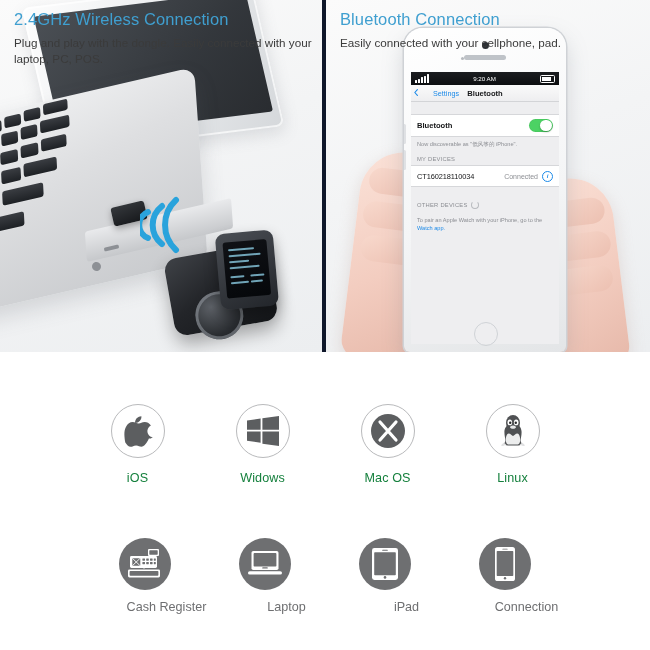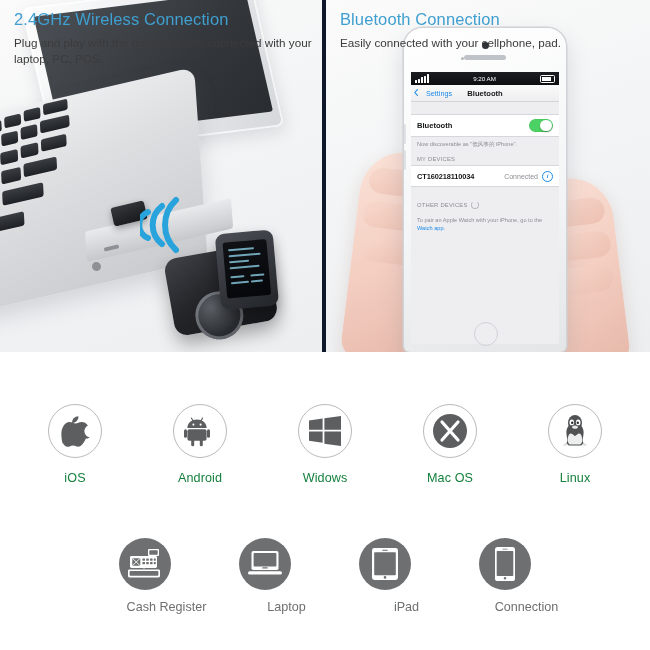--- a/index.html
+++ b/index.html
@@ -125,41 +125,41 @@
     color:#fff;font-size:6.2px;
   }
   .sig{display:flex;align-items:flex-end;gap:1px;}
   .sig i{display:block;width:2px;background:#fff;border-radius:.5px;}
   .batt{width:13px;height:6px;border:.8px solid #fff;border-radius:1.5px;position:relative;}
   .batt:after{content:"";position:absolute;left:1px;top:1px;bottom:1px;right:3px;background:#fff;}
   .navbar{
     height:16px;background:linear-gradient(180deg,#fafafa,#eeeef0);
     border-bottom:.8px solid #d3d4d7;display:flex;align-items:center;position:relative;
   }
-  .nav-back{position:absolute;left:3px;color:#1c8ae8;font-size:7.2px;display:flex;align-items:flex-start;gap:8px;}
+  .nav-back{position:absolute;left:3px;color:#1c8ae8;font-size:7.2px;display:flex;align-items:flex-start;gap:15px;}
   .nav-title{width:100%;text-align:center;font-size:7.6px;font-weight:bold;color:#17181a;}
   .grp-gap{height:12px;}
   .row-white{
     background:#fff;border-top:.7px solid #d6d7da;border-bottom:.7px solid #d6d7da;
     height:21px;display:flex;align-items:center;justify-content:space-between;padding:0 6px;
   }
   .row-label{font-size:7.6px;color:#141517;font-weight:bold;}
   .toggle{width:24px;height:13.5px;border-radius:7px;background:#4cd264;position:relative;
           box-shadow:inset 0 0 0 .8px rgba(0,0,0,.05);}
   .toggle span{position:absolute;right:.8px;top:.8px;width:11.9px;height:11.9px;border-radius:50%;
                background:#fff;box-shadow:0 1px 2px rgba(0,0,0,.28);}
   .note{font-size:5.6px;color:#8c8e93;padding:4px 6px 3px;line-height:1.3;}
   .sec-hdr{font-size:5.8px;color:#8c8e93;padding:5px 6px 3px;letter-spacing:.25px;
            display:flex;align-items:center;gap:3px;}
   .spinner{width:6px;height:6px;border:1px solid #b9bbbf;border-top-color:transparent;border-radius:50%;display:inline-block;}
   .dev-row{
     background:#fff;border-top:.7px solid #d6d7da;border-bottom:.7px solid #d6d7da;
     height:20px;display:flex;align-items:center;justify-content:space-between;padding:0 6px;
   }
-  .dev-name{font-size:7.4px;color:#141517;font-weight:bold;letter-spacing:-.1px;}
+  .dev-name{font-size:7.4px;color:#141517;font-weight:normal;letter-spacing:-.1px;}
   .dev-right{display:flex;align-items:center;gap:4px;}
   .dev-state{font-size:7px;color:#8c8e93;}
   .info-i{width:9px;height:9px;border:.9px solid #1c8ae8;border-radius:50%;color:#1c8ae8;
           font-size:6px;line-height:8px;text-align:center;font-style:italic;font-weight:bold;}
   .pair-note{font-size:5.6px;color:#8c8e93;padding:4px 6px 0;line-height:1.45;}
   .link{color:#1c8ae8;}
   .ph-home{position:absolute;left:50%;bottom:6px;width:22px;height:22px;margin-left:-11px;
            border:1.4px solid #cfd2d6;border-radius:50%;}
   .ph-btn{position:absolute;background:#dfe1e4;border-radius:2px;}
 
@@ -351,37 +351,20 @@
       <div class="icon-cell">
         <div class="circle-outline">
           <svg width="30" height="32" viewBox="0 0 30 32">
             <path d="M18.4 1.2c.2 1.9-.6 3.6-1.7 4.7-1.1 1.2-2.9 2.1-4.6 2-.2-1.8.7-3.7 1.8-4.8 1.2-1.2 3.1-2 4.5-1.9z" fill="#5c5e60"></path>
             <path d="M25.9 23.4c-.7 1.7-1.1 2.4-2 3.8-1.3 2-3.2 4.5-5.5 4.5-2 0-2.6-1.3-5.3-1.3-2.8 0-3.4 1.4-5.4 1.4-2.3 0-4-2.3-5.4-4.3C1.5 22.6.5 16 2.9 11.9c1.6-3 4.2-4.8 6.7-4.8 2.5 0 4 1.4 6.1 1.4 2 0 3.2-1.4 6.1-1.4 2.2 0 4.5 1.2 6.1 3.3-5.4 2.9-4.5 10.6 2 11.9-.6-.1-1.3.9-2 1.1z" fill="#5c5e60"></path>
           </svg>
         </div>
         <div class="icon-label">iOS</div>
       </div>
 
-      <div class="icon-cell">
-        <div class="circle-outline">
-          <svg width="32" height="32" viewBox="0 0 32 32">
-            <g fill="#5c5e60">
-              <path d="M8.2 5.6 6.9 3.3a.55.55 0 0 1 .95-.55l1.35 2.35a11 11 0 0 1 7.6 0l1.35-2.35a.55.55 0 0 1 .95.55l-1.3 2.3c2.9 1.5 4.85 4.2 4.85 7.3H3.35c0-3.1 1.95-5.8 4.85-7.3z"></path>
-              <circle cx="9.4" cy="9.6" r="1.05" fill="#fff"></circle>
-              <circle cx="16.6" cy="9.6" r="1.05" fill="#fff"></circle>
-              <rect x="3.4" y="14.2" width="19.2" height="11.6" rx="2"></rect>
-              <rect x="0" y="14.2" width="3" height="8.6" rx="1.5"></rect>
-              <rect x="23" y="14.2" width="3" height="8.6" rx="1.5"></rect>
-              <rect x="7.2" y="24" width="3" height="7.2" rx="1.5"></rect>
-              <rect x="15.8" y="24" width="3" height="7.2" rx="1.5"></rect>
-            </g>
-          </svg>
-        </div>
-        <div class="icon-label">Android</div>
-      </div>
 
       <div class="icon-cell">
         <div class="circle-outline">
           <svg width="32" height="30" viewBox="0 0 32 30">
             <g fill="#5c5e60">
               <path d="M0 4.6 13.6 2.6v11.2H0z"></path>
               <path d="M15.4 2.3 32 0v13.8H15.4z"></path>
               <path d="M0 15.6h13.6v11.2L0 24.8z"></path>
               <path d="M15.4 15.6H32V30l-16.6-2.3z"></path>
             </g>

